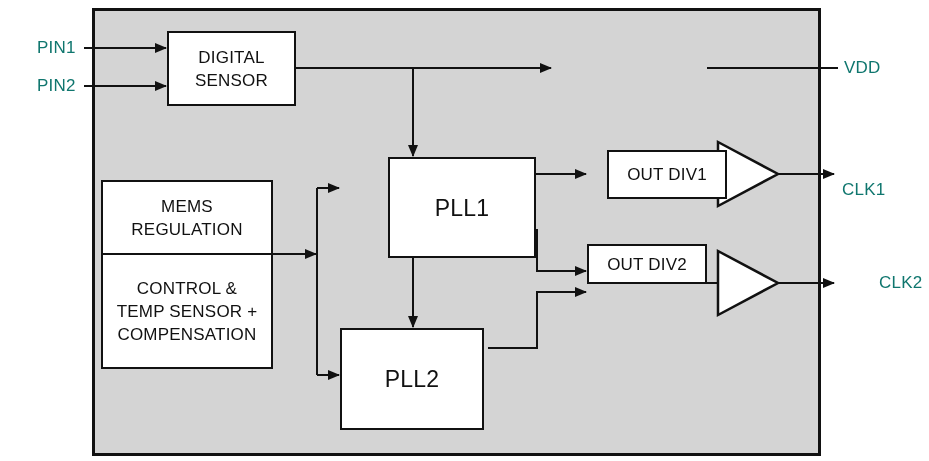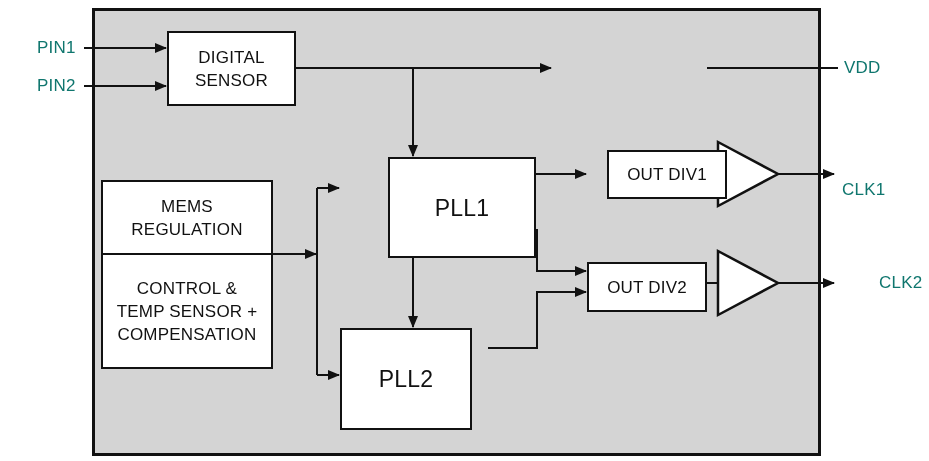--- a/index.html
+++ b/index.html
@@ -144,29 +144,29 @@
       <span>CONTROL &amp;</span>
       <span>TEMP SENSOR +</span>
       <span>COMPENSATION</span>
     </div>
   </div>
 
   <div class="block pll" style="left:340px; top:157px; width:148px; height:101px;margin-left:48px;">
     <span>PLL1</span>
   </div>
 
-  <div class="block pll" style="left:340px; top:328px; width:132px; height:102px;">
+  <div class="block pll" style="left:340px; top:328px; width:144px; height:102px;">
     <span>PLL2</span>
   </div>
 
   <div class="block" style="left:587px; top:150px; width:120px; height:49px;margin-left:20px;">
     <span>OUT DIV1</span>
   </div>
 
-  <div class="block" style="left:587px; top:262px; width:120px; height:50px;">
+  <div class="block" style="left:587px; top:244px; width:120px; height:40px;">
     <span>OUT DIV2</span>
   </div>
 
   <div class="ext-label" style="left:37px; top:37px;">PIN1</div>
   <div class="ext-label" style="left:37px; top:75px;">PIN2</div>
   <div class="ext-label" style="left:844px; top:57px;">VDD</div>
   <div class="ext-label" style="left:842px; top:163px;margin-top:16px;">CLK1</div>
   <div class="ext-label" style="left:842px; top:272px;margin-left:37px;">CLK2</div>
 
 </div>

